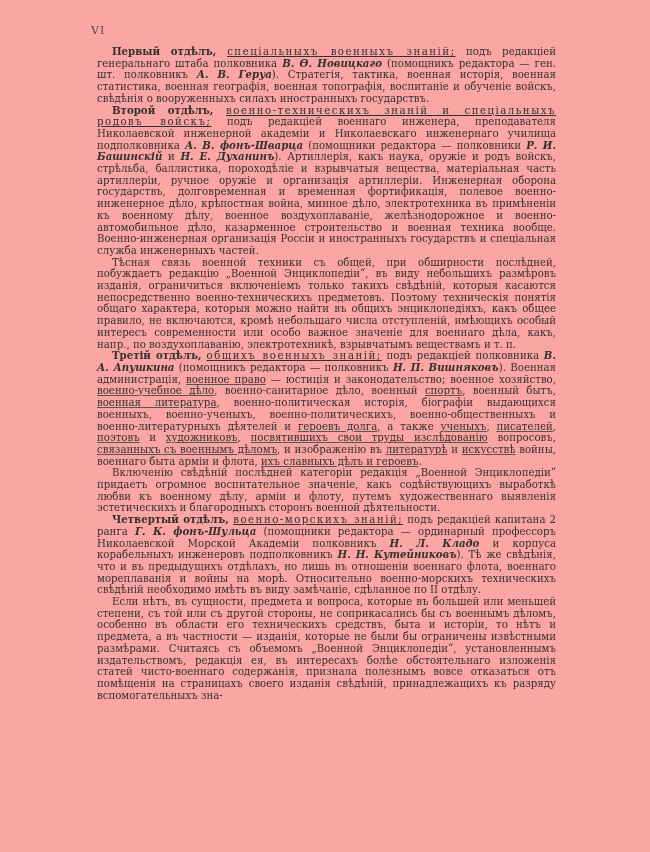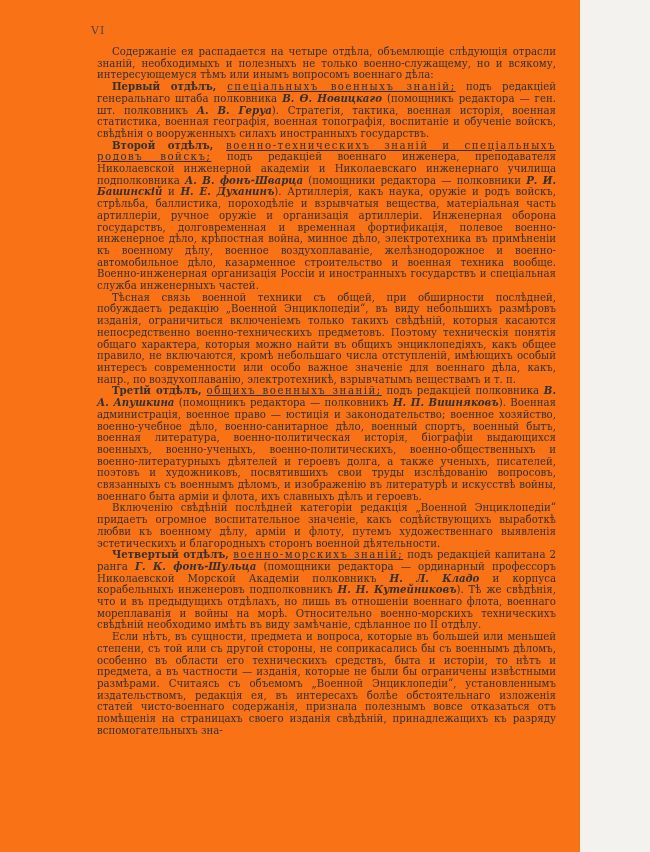--- a/index.html
+++ b/index.html
@@ -3,23 +3,23 @@
 <meta charset="utf-8">
 <style>
   * { margin: 0; padding: 0; box-sizing: border-box; }
   html, body { width: 650px; height: 852px; }
   body {
     background: #f3f2ee;
     font-family: "DejaVu Serif", "Liberation Serif", serif;
   }
   .page {
     position: relative;
-    width: 580px;
+    width: 650px;
     height: 852px;
-    background: #f97316;
+    background: #fca5a5;
     overflow: hidden;
     color: #34322f;
   }
   .page-number {
     position: absolute;
     left: 91px;
     top: 24px;
     font-size: 11px;
     letter-spacing: 1px;
     color: #4a4845;
@@ -36,31 +36,31 @@
   }
   .para {
     text-indent: 15px;
     margin: 0;
     text-align: justify;
   }
   .seg-b { font-weight: bold; }
   .seg-sp { letter-spacing: 1.5px; text-decoration: underline; }
   .seg-i { font-style: italic; font-weight: bold; }
   .seg-u {
+    text-decoration: underline;
     text-decoration-color: #5a554e;
     text-underline-offset: 1px;
   }
 </style>
 </head>
 <body>
 
 <div class="page">
   <div class="page-number">VI</div>
   <div class="text-block">
-      <p class="para"><span>Содержаніе ея распадается на четыре отдѣла, объемлющіе слѣдующія отрасли знаній, необходимыхъ и полезныхъ не только военно-служащему, но и всякому, интересующемуся тѣмъ или инымъ вопросомъ военнаго дѣла:</span></p>
       <p class="para"><span class="seg-b">Первый отдѣлъ, </span><span class="seg-sp">спеціальныхъ военныхъ знаній;</span><span> подъ редакціей генеральнаго штаба полковника </span><span class="seg-i">В. Ѳ. Новицкаго</span><span> (помощникъ редактора — ген. шт. полковникъ </span><span class="seg-i">А. В. Геруа</span><span>). Стратегія, тактика, военная исторія, военная статистика, военная географія, военная топографія, воспитаніе и обученіе войскъ, свѣдѣнія о вооруженныхъ силахъ иностранныхъ государствъ.</span></p>
       <p class="para"><span class="seg-b">Второй отдѣлъ, </span><span class="seg-sp">военно-техническихъ знаній и спеціальныхъ родовъ войскъ;</span><span> подъ редакціей военнаго инженера, преподавателя Николаевской инженерной академіи и Николаевскаго инженернаго училища подполковника </span><span class="seg-i">А. В. фонъ-Шварца</span><span> (помощники редактора — полковники </span><span class="seg-i">Р. И. Башинскій</span><span> и </span><span class="seg-i">Н. Е. Духанинъ</span><span>). Артиллерія, какъ наука, оружіе и родъ войскъ, стрѣльба, баллистика, пороходѣліе и взрывчатыя вещества, матеріальная часть артиллеріи, ручное оружіе и организація артиллеріи. Инженерная оборона государствъ, долговременная и временная фортификація, полевое военно-инженерное дѣло, крѣпостная война, минное дѣло, электротехника въ примѣненіи къ военному дѣлу, военное воздухоплаваніе, желѣзнодорожное и военно-автомобильное дѣло, казарменное строительство и военная техника вообще. Военно-инженерная организація Россіи и иностранныхъ государствъ и спеціальная служба инженерныхъ частей.</span></p>
       <p class="para"><span>Тѣсная связь военной техники съ общей, при обширности послѣдней, побуждаетъ редакцію „Военной Энциклопедіи“, въ виду небольшихъ размѣровъ изданія, ограничиться включеніемъ только такихъ свѣдѣній, которыя касаются непосредственно военно-техническихъ предметовъ. Поэтому техническія понятія общаго характера, которыя можно найти въ общихъ энциклопедіяхъ, какъ общее правило, не включаются, кромѣ небольшаго числа отступленій, имѣющихъ особый интересъ современности или особо важное значеніе для военнаго дѣла, какъ, напр., по воздухоплаванію, электротехникѣ, взрывчатымъ веществамъ и т. п.</span></p>
       <p class="para"><span class="seg-b">Третій отдѣлъ, </span><span class="seg-sp">общихъ военныхъ знаній;</span><span> подъ редакціей полковника </span><span class="seg-i">В. А. Апушкина</span><span> (помощникъ редактора — полковникъ </span><span class="seg-i">Н. П. Вишняковъ</span><span>). Военная администрація, </span><span class="seg-u">военное право</span><span> — юстиція и законодательство; военное хозяйство, </span><span class="seg-u">военно-учебное дѣло</span><span>, военно-санитарное дѣло, военный </span><span class="seg-u">спортъ</span><span>, военный бытъ, </span><span class="seg-u">военная литература</span><span>, военно-политическая исторія, біографіи выдающихся военныхъ, военно-ученыхъ, военно-политическихъ, военно-общественныхъ и военно-литературныхъ дѣятелей и </span><span class="seg-u">героевъ долга</span><span>, а также </span><span class="seg-u">ученыхъ</span><span>, </span><span class="seg-u">писателей</span><span>, </span><span class="seg-u">поэтовъ</span><span> и </span><span class="seg-u">художниковъ</span><span>, </span><span class="seg-u">посвятившихъ свои труды изслѣдованію</span><span> вопросовъ, </span><span class="seg-u">связанныхъ съ военнымъ дѣломъ</span><span>, и изображенію въ </span><span class="seg-u">литературѣ</span><span> и </span><span class="seg-u">искусствѣ</span><span> войны, военнаго быта арміи и флота, </span><span class="seg-u">ихъ славныхъ дѣлъ и героевъ</span><span>.</span></p>
       <p class="para"><span>Включенію свѣдѣній послѣдней категоріи редакція „Военной Энциклопедіи“ придаетъ огромное воспитательное значеніе, какъ содѣйствующихъ выработкѣ любви къ военному дѣлу, арміи и флоту, путемъ художественнаго выявленія эстетическихъ и благородныхъ сторонъ военной дѣятельности.</span></p>
       <p class="para"><span class="seg-b">Четвертый отдѣлъ, </span><span class="seg-sp">военно-морскихъ знаній;</span><span> подъ редакціей капитана 2 ранга </span><span class="seg-i">Г. К. фонъ-Шульца</span><span> (помощники редактора — ординарный профессоръ Николаевской Морской Академіи полковникъ </span><span class="seg-i">Н. Л. Кладо</span><span> и корпуса корабельныхъ инженеровъ подполковникъ </span><span class="seg-i">Н. Н. Кутейниковъ</span><span>). Тѣ же свѣдѣнія, что и въ предыдущихъ отдѣлахъ, но лишь въ отношеніи военнаго флота, военнаго мореплаванія и войны на морѣ. Относительно военно-морскихъ техническихъ свѣдѣній необходимо имѣть въ виду замѣчаніе, сдѣланное по II отдѣлу.</span></p>
       <p class="para"><span>Если нѣтъ, въ сущности, предмета и вопроса, которые въ большей или меньшей степени, съ той или съ другой стороны, не соприкасались бы съ военнымъ дѣломъ, особенно въ области его техническихъ средствъ, быта и исторіи, то нѣтъ и предмета, а въ частности — изданія, которые не были бы ограничены извѣстными размѣрами. Считаясь съ объемомъ „Военной Энциклопедіи“, установленнымъ издательствомъ, редакція ея, въ интересахъ болѣе обстоятельнаго изложенія статей чисто-военнаго содержанія, признала полезнымъ вовсе отказаться отъ помѣщенія на страницахъ своего изданія свѣдѣній, принадлежащихъ къ разряду вспомогательныхъ зна-</span></p>
     </div>
 </div>
 

